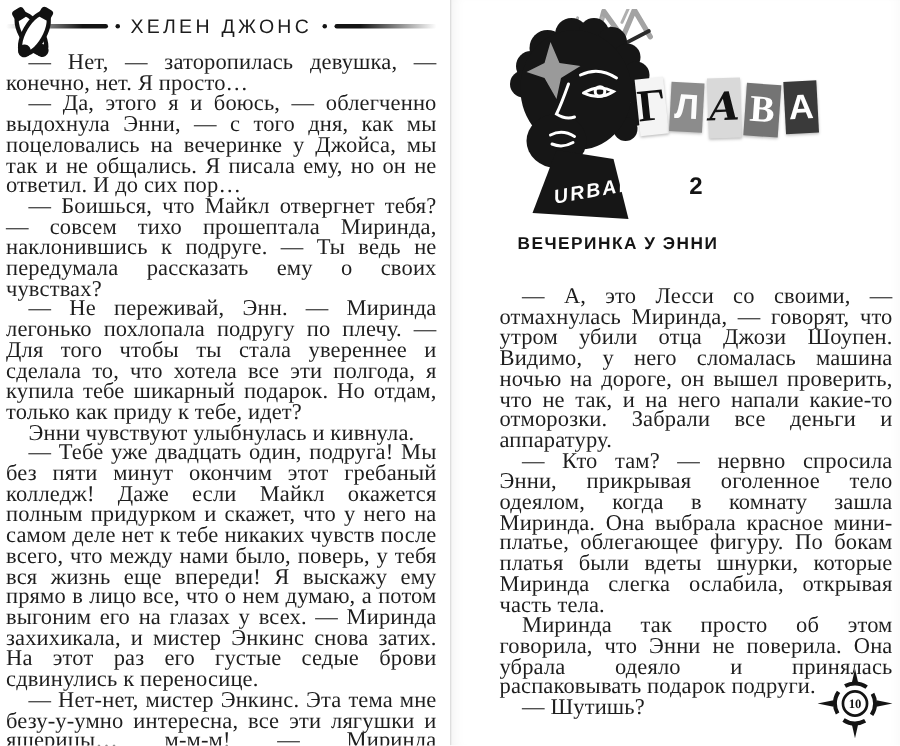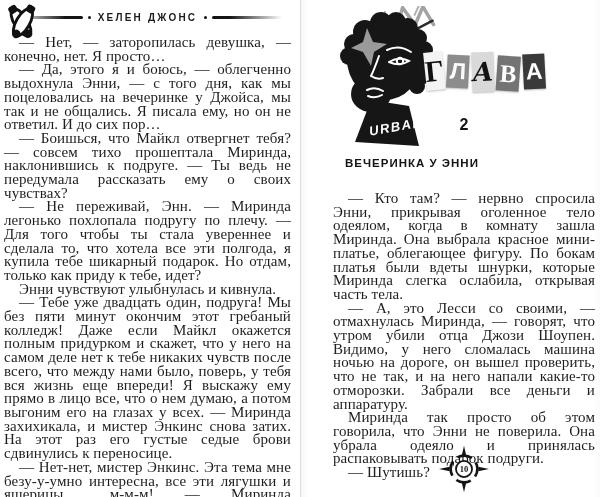--- a/index.html
+++ b/index.html
@@ -19,21 +19,21 @@
   
   .running-header{
     display:flex;align-items:center;justify-content:center;gap:5px;
     margin:11px 0 13px 0;height:12px;
   }
   .taper-line{width:70px;height:3px;border-radius:2px;}
   .taper-line.left{background:linear-gradient(to right,rgba(0,0,0,0),#141414 75%);}
   .taper-line.right{background:linear-gradient(to left,rgba(0,0,0,0),#141414 75%);}
   .header-dot{width:3px;height:3px;border-radius:50%;background:#141414;flex:0 0 auto;}
   .author-name{
-    font-family:"Liberation Sans",sans-serif;font-size:10px;font-weight:bold;
+    font-family:"Liberation Sans",sans-serif;font-size:13px;font-weight:normal;
     letter-spacing:2.2px;color:#1c1c1c;white-space:nowrap;padding:0 2px;
   }
   .pins{position:absolute;left:1px;top:1px;width:42px;height:46px;}
 
   
   .body-text p{
     margin:0;text-indent:15px;text-align:justify;
     font-size:15px;line-height:13.7px;letter-spacing:.1px;
   }
 
@@ -60,21 +60,21 @@
     position:absolute;top:116px;left:0;right:0;text-align:center;
     font-family:"Liberation Sans",sans-serif;font-weight:bold;font-size:16px;color:#141414;
   }
   .chapter-title{
     position:absolute;top:157px;left:12px;right:0;text-align:left;
     font-family:"Liberation Sans",sans-serif;font-weight:bold;font-size:11.5px;
     letter-spacing:1px;color:#141414;white-space:nowrap;
   }
 
   
-  .compass-wrap{position:absolute;left:32px;right:5px;bottom:3px;display:flex;justify-content:center;}
+  .compass-wrap{position:absolute;left:32px;right:5px;bottom:3px;display:flex;justify-content:flex-end;}
   .compass-wrap svg{width:50px;height:50px;}
   .compass-num{font-family:"Liberation Serif",serif;font-weight:bold;}
 </style>
 </head>
 <body>
 
 <div class="spread">
 
   <div class="page page-left">
 
@@ -160,22 +160,22 @@
       <span>В</span>
       <span>А</span>
     </div>
 
     <div class="chapter-head">
       <div class="chapter-number">2</div>
       <div class="chapter-title">ВЕЧЕРИНКА У ЭННИ</div>
     </div>
 
     <div class="body-text">
+      <p>— А, это Лесси со своими, — отмахнулась Миринда, — говорят, что утром убили отца Джози Шоупен. Видимо, у него сломалась машина ночью на дороге, он вышел проверить, что не так, и на него напали какие-то отморозки. Забрали все деньги и аппаратуру.</p>
       <p>— Кто там? — нервно спросила Энни, прикрывая оголенное тело одеялом, когда в комнату зашла Миринда. Она выбрала красное мини-платье, облегающее фигуру. По бокам платья были вдеты шнурки, которые Миринда слегка ослабила, открывая часть тела.</p>
-      <p>— А, это Лесси со своими, — отмахнулась Миринда, — говорят, что утром убили отца Джози Шоупен. Видимо, у него сломалась машина ночью на дороге, он вышел проверить, что не так, и на него напали какие-то отморозки. Забрали все деньги и аппаратуру.</p>
       <p>Миринда так просто об этом говорила, что Энни не поверила. Она убрала одеяло и принялась распаковывать подарок подруги.</p>
       <p>— Шутишь?</p>
     </div>
 
     <div class="compass-wrap">
       <svg viewBox="0 0 56 56" aria-hidden="true">
         <circle cx="28" cy="28" r="15" fill="none" stroke="#141414" stroke-width="3" stroke-dasharray="17 6.5" stroke-dashoffset="8"></circle>
         <polygon points="44,25.5 56,28 44,30.5" fill="#141414"></polygon>
         <polygon points="12,25.5 0,28 12,30.5" fill="#141414"></polygon>
         <polygon points="25.5,13 28,2 30.5,13" fill="#141414"></polygon>

